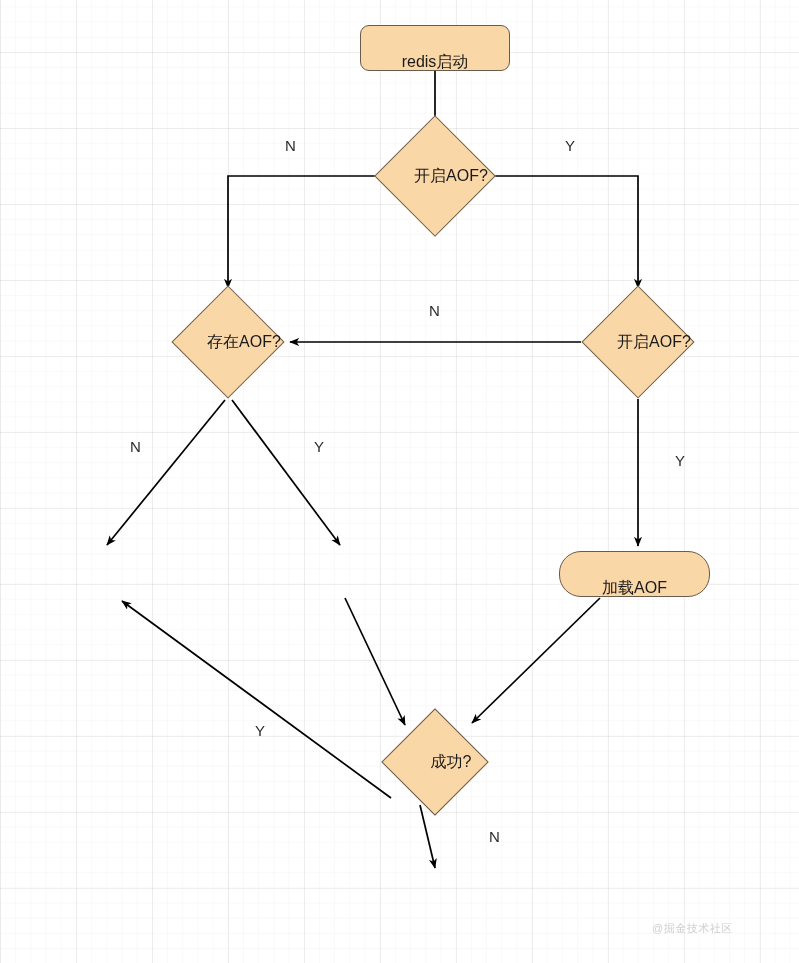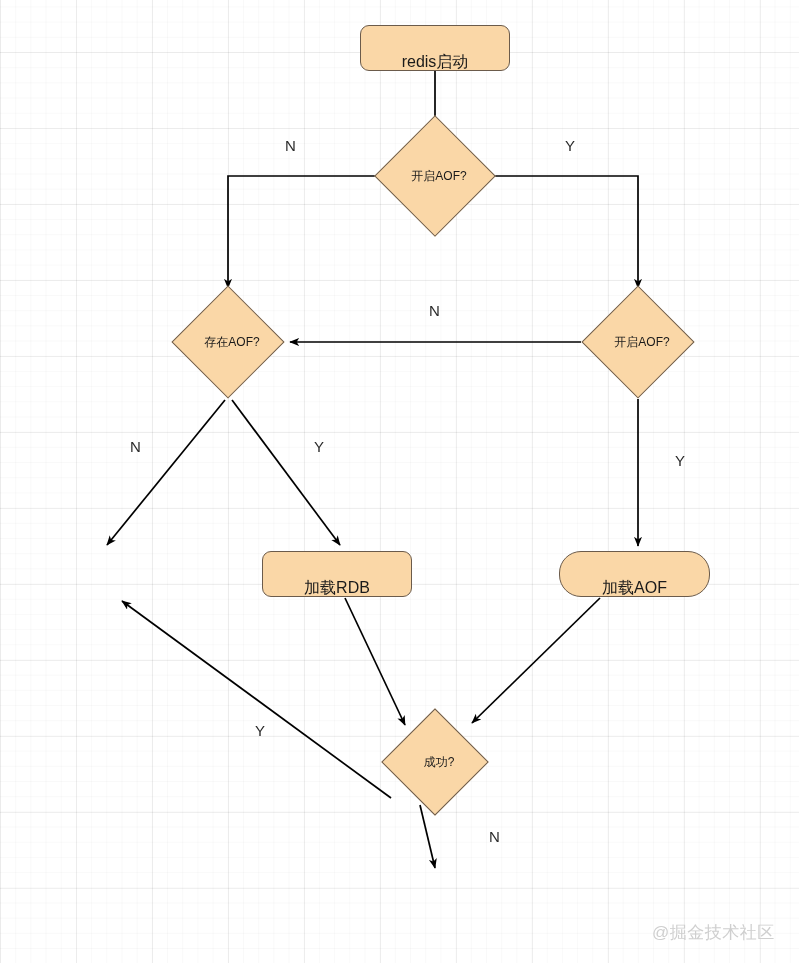--- a/index.html
+++ b/index.html
@@ -59,42 +59,42 @@
     left: 0; top: 0;
     width: 100%;
     height: 100%;
     background: #fad7a7;
     border: 1.6px solid #6b5b4b;
     box-sizing: border-box;
     transform: rotate(45deg);
   }
   .diamond-label {
     position: absolute;
-    left: 4px; top: 0;
+    left: 16px; top: 0;
     width: 100%;
     height: 100%;
     display: flex;
     align-items: center;
     justify-content: center;
     color: #1a1a1a;
-    font-size: 12px;
+    font-size: 16px;
     white-space: nowrap;
     user-select: none;
   }
   .edge-label {
     position: absolute;
     color: #2b2b2b;
     font-size: 15px;
     line-height: 1;
     user-select: none;
   }
   .watermark {
     position: absolute;
     color: #cfcfcf;
-    font-size: 17px;
+    font-size: 11px;
     letter-spacing: 0.5px;
     user-select: none;
   }
 </style>
 </head>
 <body>
 
 <div id="canvas">
 
   <svg id="wires" viewBox="0 0 799 963" width="799" height="963">
@@ -142,23 +142,20 @@
     <div class="diamond-shape"></div>
     <div class="diamond-label">存在AOF?</div>
   </div>
 
   <div class="diamond-wrap" style="left:598px; top:302px; width:80px; height:80px;">
     <div class="diamond-shape"></div>
     <div class="diamond-label">开启AOF?</div>
   </div>
 
 
-  <div class="node box" style="left:262px; top:551px; width:150px; height:46px;">
-    <span>加载RDB</span>
-  </div>
 
   <div class="node box" style="left:559px; top:551px; width:151px; height:46px;border-radius:22px;">
     <span>加载AOF</span>
   </div>
 
   <div class="diamond-wrap" style="left:397px; top:724px; width:76px; height:76px;">
     <div class="diamond-shape"></div>
     <div class="diamond-label">成功?</div>
   </div>
 

